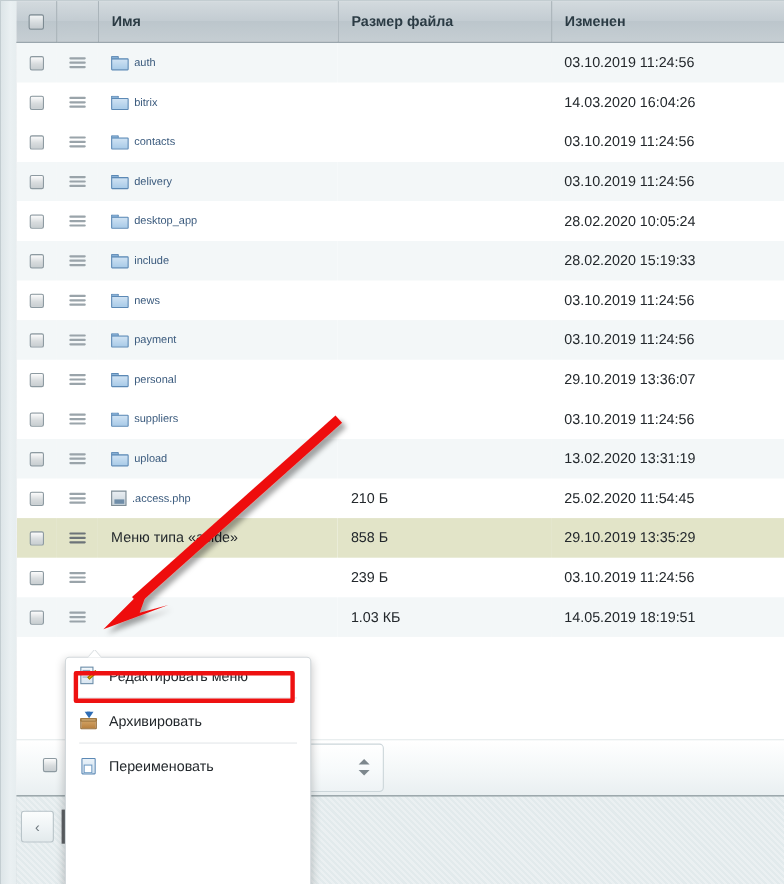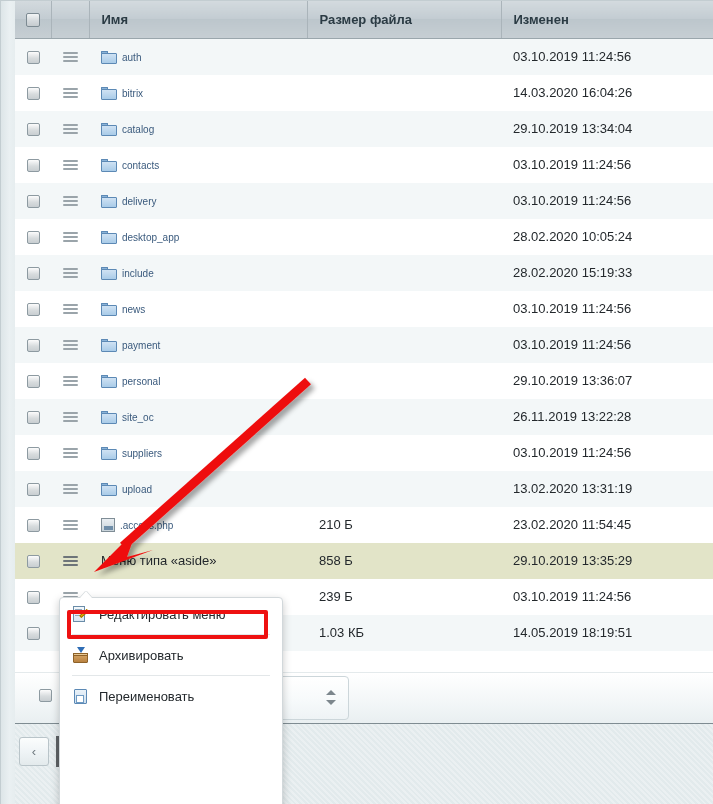--- a/index.html
+++ b/index.html
@@ -477,103 +477,89 @@
             <td class="cell-size"></td>
             <td class="cell-date">03.10.2019 11:24:56</td>
           </tr>
           <tr class="even">
             <td class="cell-check"><span class="cb"></span></td>
             <td class="cell-menu"><span class="hamburger"><i></i><i></i><i></i></span></td>
             <td class="cell-name"><span class="icon-folder"><span class="tab"></span><span class="body"></span></span><span class="name-link">bitrix</span></td>
             <td class="cell-size"></td>
             <td class="cell-date">14.03.2020 16:04:26</td>
           </tr>
+          <tr class="even">
+            <td class="cell-check"><span class="cb"></span></td>
+            <td class="cell-menu"><span class="hamburger"><i></i><i></i><i></i></span></td>
+            <td class="cell-name"><span class="icon-folder"><span class="tab"></span><span class="body"></span></span><span class="name-link">contacts</span></td>
+            <td class="cell-size"></td>
+            <td class="cell-date">03.10.2019 11:24:56</td>
+          </tr>
           <tr class="odd">
             <td class="cell-check"><span class="cb"></span></td>
             <td class="cell-menu"><span class="hamburger"><i></i><i></i><i></i></span></td>
-            <td class="cell-name"><span class="icon-folder"><span class="tab"></span><span class="body"></span></span><span class="name-link">catalog</span></td>
-            <td class="cell-size"></td>
-            <td class="cell-date">29.10.2019 13:34:04</td>
-          </tr>
-          <tr class="even">
-            <td class="cell-check"><span class="cb"></span></td>
-            <td class="cell-menu"><span class="hamburger"><i></i><i></i><i></i></span></td>
-            <td class="cell-name"><span class="icon-folder"><span class="tab"></span><span class="body"></span></span><span class="name-link">contacts</span></td>
+            <td class="cell-name"><span class="icon-folder"><span class="tab"></span><span class="body"></span></span><span class="name-link">delivery</span></td>
             <td class="cell-size"></td>
             <td class="cell-date">03.10.2019 11:24:56</td>
           </tr>
+          <tr class="even">
+            <td class="cell-check"><span class="cb"></span></td>
+            <td class="cell-menu"><span class="hamburger"><i></i><i></i><i></i></span></td>
+            <td class="cell-name"><span class="icon-folder"><span class="tab"></span><span class="body"></span></span><span class="name-link">desktop_app</span></td>
+            <td class="cell-size"></td>
+            <td class="cell-date">28.02.2020 10:05:24</td>
+          </tr>
           <tr class="odd">
             <td class="cell-check"><span class="cb"></span></td>
             <td class="cell-menu"><span class="hamburger"><i></i><i></i><i></i></span></td>
-            <td class="cell-name"><span class="icon-folder"><span class="tab"></span><span class="body"></span></span><span class="name-link">delivery</span></td>
+            <td class="cell-name"><span class="icon-folder"><span class="tab"></span><span class="body"></span></span><span class="name-link">include</span></td>
+            <td class="cell-size"></td>
+            <td class="cell-date">28.02.2020 15:19:33</td>
+          </tr>
+          <tr class="even">
+            <td class="cell-check"><span class="cb"></span></td>
+            <td class="cell-menu"><span class="hamburger"><i></i><i></i><i></i></span></td>
+            <td class="cell-name"><span class="icon-folder"><span class="tab"></span><span class="body"></span></span><span class="name-link">news</span></td>
             <td class="cell-size"></td>
             <td class="cell-date">03.10.2019 11:24:56</td>
           </tr>
-          <tr class="even">
-            <td class="cell-check"><span class="cb"></span></td>
-            <td class="cell-menu"><span class="hamburger"><i></i><i></i><i></i></span></td>
-            <td class="cell-name"><span class="icon-folder"><span class="tab"></span><span class="body"></span></span><span class="name-link">desktop_app</span></td>
-            <td class="cell-size"></td>
-            <td class="cell-date">28.02.2020 10:05:24</td>
-          </tr>
           <tr class="odd">
             <td class="cell-check"><span class="cb"></span></td>
             <td class="cell-menu"><span class="hamburger"><i></i><i></i><i></i></span></td>
-            <td class="cell-name"><span class="icon-folder"><span class="tab"></span><span class="body"></span></span><span class="name-link">include</span></td>
-            <td class="cell-size"></td>
-            <td class="cell-date">28.02.2020 15:19:33</td>
-          </tr>
-          <tr class="even">
-            <td class="cell-check"><span class="cb"></span></td>
-            <td class="cell-menu"><span class="hamburger"><i></i><i></i><i></i></span></td>
-            <td class="cell-name"><span class="icon-folder"><span class="tab"></span><span class="body"></span></span><span class="name-link">news</span></td>
+            <td class="cell-name"><span class="icon-folder"><span class="tab"></span><span class="body"></span></span><span class="name-link">payment</span></td>
             <td class="cell-size"></td>
             <td class="cell-date">03.10.2019 11:24:56</td>
           </tr>
-          <tr class="odd">
-            <td class="cell-check"><span class="cb"></span></td>
-            <td class="cell-menu"><span class="hamburger"><i></i><i></i><i></i></span></td>
-            <td class="cell-name"><span class="icon-folder"><span class="tab"></span><span class="body"></span></span><span class="name-link">payment</span></td>
-            <td class="cell-size"></td>
-            <td class="cell-date">03.10.2019 11:24:56</td>
-          </tr>
           <tr class="even">
             <td class="cell-check"><span class="cb"></span></td>
             <td class="cell-menu"><span class="hamburger"><i></i><i></i><i></i></span></td>
             <td class="cell-name"><span class="icon-folder"><span class="tab"></span><span class="body"></span></span><span class="name-link">personal</span></td>
             <td class="cell-size"></td>
             <td class="cell-date">29.10.2019 13:36:07</td>
-          </tr>
-          <tr class="odd">
-            <td class="cell-check"><span class="cb"></span></td>
-            <td class="cell-menu"><span class="hamburger"><i></i><i></i><i></i></span></td>
-            <td class="cell-name"><span class="icon-folder"><span class="tab"></span><span class="body"></span></span><span class="name-link">site_oc</span></td>
-            <td class="cell-size"></td>
-            <td class="cell-date">26.11.2019 13:22:28</td>
           </tr>
           <tr class="even">
             <td class="cell-check"><span class="cb"></span></td>
             <td class="cell-menu"><span class="hamburger"><i></i><i></i><i></i></span></td>
             <td class="cell-name"><span class="icon-folder"><span class="tab"></span><span class="body"></span></span><span class="name-link">suppliers</span></td>
             <td class="cell-size"></td>
             <td class="cell-date">03.10.2019 11:24:56</td>
           </tr>
           <tr class="odd">
             <td class="cell-check"><span class="cb"></span></td>
             <td class="cell-menu"><span class="hamburger"><i></i><i></i><i></i></span></td>
             <td class="cell-name"><span class="icon-folder"><span class="tab"></span><span class="body"></span></span><span class="name-link">upload</span></td>
             <td class="cell-size"></td>
             <td class="cell-date">13.02.2020 13:31:19</td>
           </tr>
           <tr class="even">
             <td class="cell-check"><span class="cb"></span></td>
             <td class="cell-menu"><span class="hamburger"><i></i><i></i><i></i></span></td>
             <td class="cell-name"><span class="icon-file"></span><span class="name-link">.access.php</span></td>
             <td class="cell-size">210 Б</td>
-            <td class="cell-date">23.02.2020 11:54:45</td>
+            <td class="cell-date">25.02.2020 11:54:45</td>
           </tr>
           <tr class="selected">
             <td class="cell-check"><span class="cb"></span></td>
             <td class="cell-menu"><span class="hamburger"><i></i><i></i><i></i></span></td>
             <td class="cell-name"><span class="name-plain">Меню типа «aside»</span></td>
             <td class="cell-size">858 Б</td>
             <td class="cell-date">29.10.2019 13:35:29</td>
           </tr>
           <tr class="even">
             <td class="cell-check"><span class="cb"></span></td>

